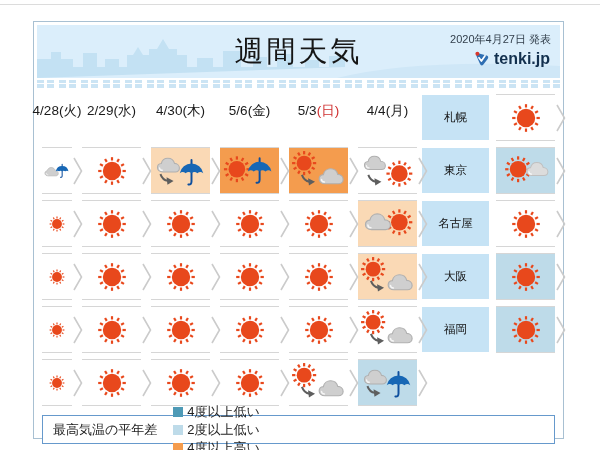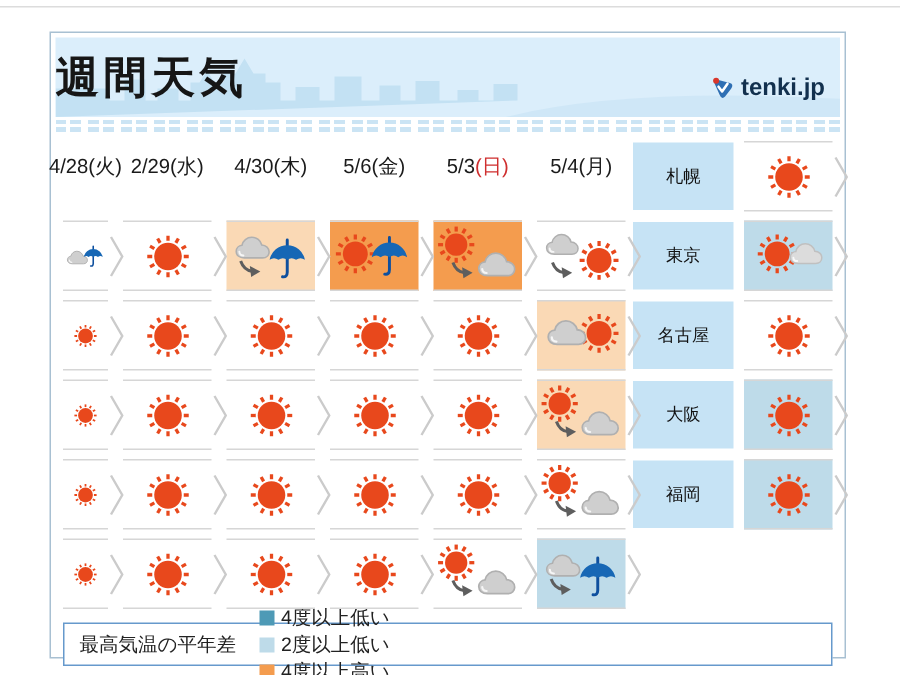--- a/index.html
+++ b/index.html
@@ -12,22 +12,22 @@
   .top-hairline{position:absolute;top:4px;left:0;width:600px;height:1px;background:#dcdcdc}
   .card{
     position:absolute;left:33px;top:21px;width:531px;height:418px;
     background:#ffffff;border:1px solid #a8c0d2;box-sizing:border-box;
     padding:3px 3px 0 3px;
   }
   
   .banner{position:relative;height:53px;background:#dbeefb;overflow:hidden}
   .banner .skyline{position:absolute;left:0;bottom:0}
   .banner .title{
-    position:absolute;left:0;right:0;top:7px;text-align:left;
-    font-size:29px;font-weight:bold;color:#161616;letter-spacing:3px;
+    position:absolute;left:0;right:0;top:7px;text-align:center;
+    font-size:29px;font-weight:normal;color:#161616;letter-spacing:3px;
   }
   .banner .pub{position:absolute;right:9px;top:7px;font-size:11px;color:#33404d}
   .banner .brand{
     position:absolute;right:10px;top:25px;display:flex;align-items:center;gap:4px;
     font-size:16px;font-weight:bold;color:#12304e;
   }
   
   .strip{
     height:8px;margin-top:2px;
     background:
@@ -61,20 +61,21 @@
 <div class="top-hairline"></div>
 
 <div class="card">
 
   <div class="banner">
     <svg class="skyline" width="525" height="53" viewBox="0 0 525 53">
       <path fill="#c3e1f3" d="M0 53 V34 h14 v-7 h10 v7 h12 v8 h10 v-14 h14 v14 h8 v-8 h14 v8 h8 v-12 h6 l5 -8 5 8 h6 v-6 h8 l6 -10 6 10 h8 v6 h10 v12 h10 v-9 h16 v9 h10 v-16 h18 v16 h12 v-10 h14 v10 h10 v-13 h16 v13 h12 v-7 h14 v7 h10 v-11 h16 v11 z"></path>
       <path fill="#cfe7f7" d="M300 53 q80 -20 225 -12 v12 z"></path>
     </svg>
     <div class="title">週間天気</div>
+    <div class="pub">2020年4月27日 発表</div>
     <div class="brand">
       <svg width="16" height="16" viewBox="0 0 16 16">
         <path d="M2.6 5.2 Q1.2 1.6 5 2.4 L12.6 4.4 Q15.4 5.3 13.4 8.2 L9.4 13.4 Q7.2 15.8 5.8 12.4 Z" fill="#2f6fb3"></path>
         <path d="M5 6.8 L7.4 10 L11 4.8" fill="none" stroke="#ffffff" stroke-width="1.7" stroke-linecap="round" stroke-linejoin="round"></path>
         <circle cx="3.4" cy="2.8" r="2" fill="#d8372c"></circle>
       </svg>
       <span>tenki.jp</span>
     </div>
   </div>
 
@@ -95,21 +96,21 @@
       </div>
       <div class="dcell">
         <div>5/6</div>
         <div style="color:#1a1a1a">(金)</div>
       </div>
       <div class="dcell">
         <div>5/3</div>
         <div style="color:#cf2f2f">(日)</div>
       </div>
       <div class="dcell">
-        <div>5/4</div>
+        <div>4/4</div>
         <div style="color:#1a1a1a">(月)</div>
       </div>
       <div class="ccell">
         <div class="cbg">札幌</div>
       </div>
       <div class="wcell">
         <div class="wbox" style="background:#ffffff">
           <svg width="58" height="42" viewBox="0 0 64 48">
             <line x1="44.0" y1="24.0" x2="47.8" y2="24.0" stroke="#e8481c" stroke-width="2.5"></line>
             <line x1="42.4" y1="30.0" x2="45.7" y2="31.9" stroke="#e8481c" stroke-width="2.5"></line>

